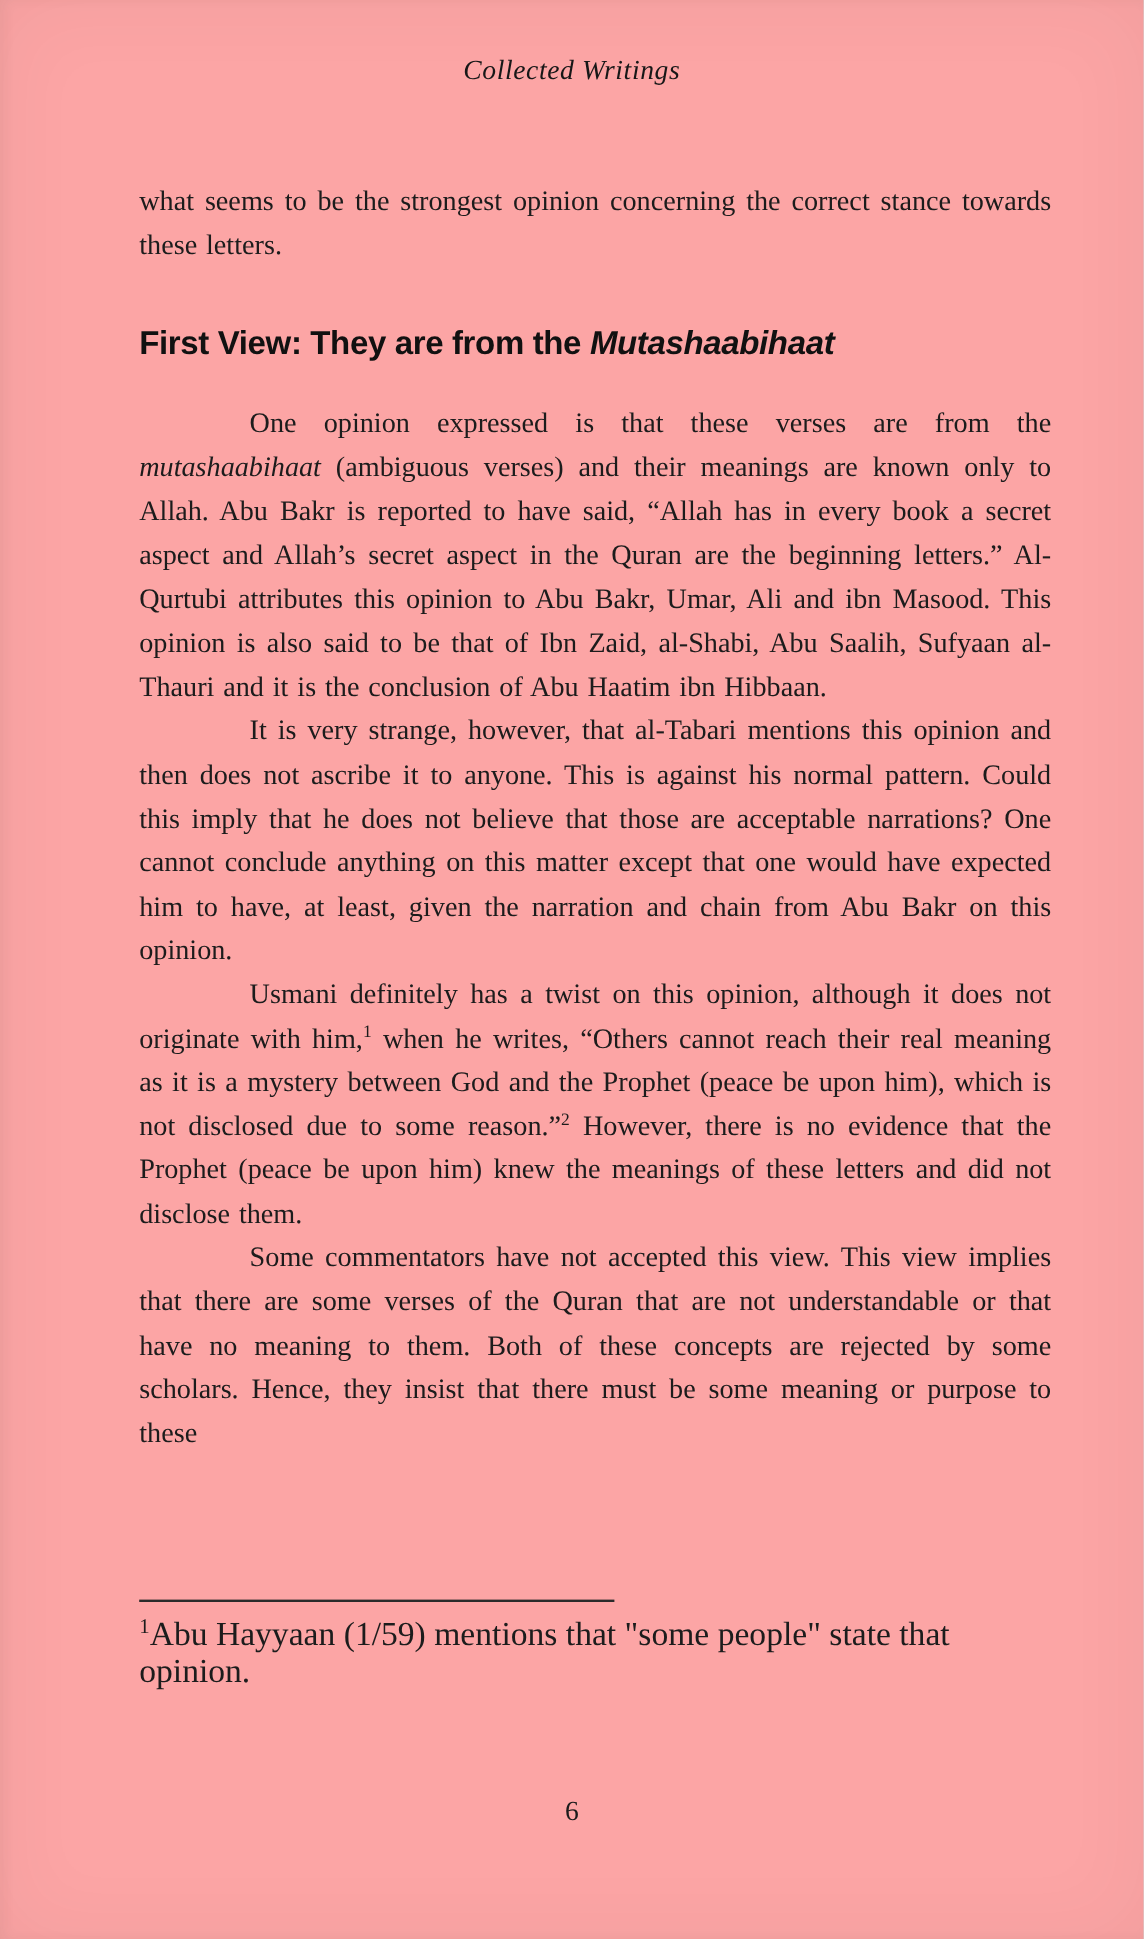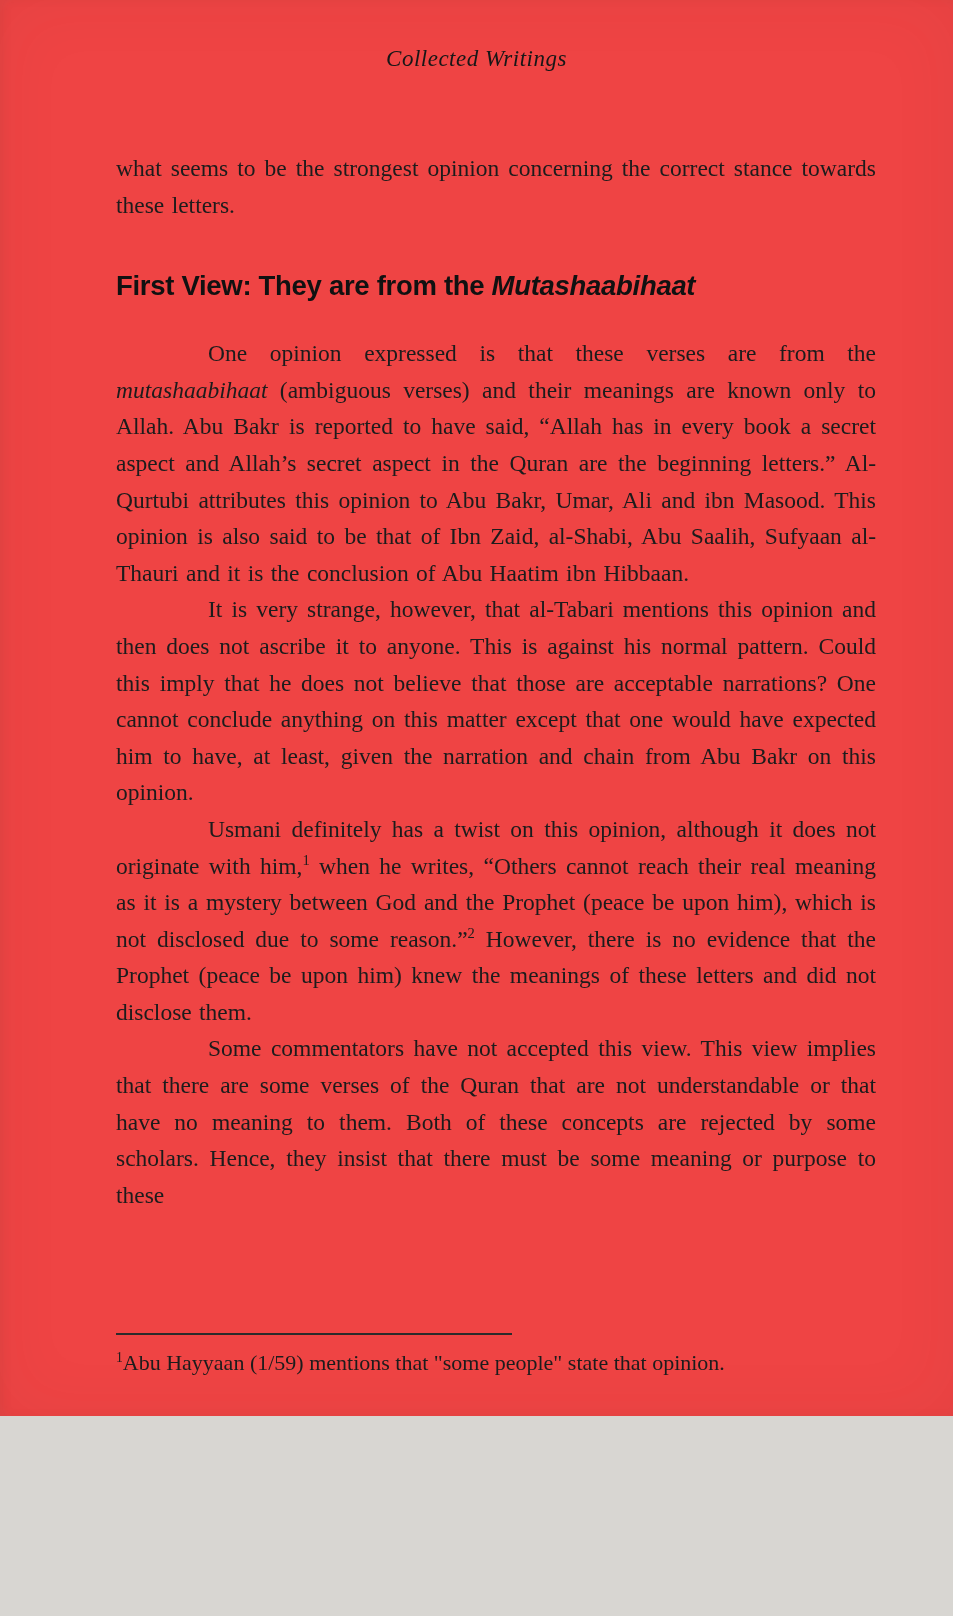--- a/index.html
+++ b/index.html
@@ -2,22 +2,22 @@
 <html><head>
 <meta charset="utf-8">
 <style>
   * { margin: 0; padding: 0; box-sizing: border-box; }
   html, body { background: #d8d6d2; }
   body { display: flex; justify-content: center; }
 
   .page {
     position: relative;
     width: 953px;
-    height: 1416px;
-    background: #ef4444;
+    height: 1616px;
+    background: #fca5a5;
     color: #1b1b1b;
     font-family: "Liberation Serif", serif;
     box-shadow: inset 0 0 70px rgba(60,55,45,0.06), inset 4px 0 10px rgba(60,55,45,0.05);
     overflow: hidden;
   }
 
   .running-header {
     position: absolute;
     top: 46px;
     left: 0; right: 0;
@@ -66,21 +66,21 @@
     top: 1333px;
     left: 116px;
     width: 760px;
   }
   .footnote-rule {
     width: 396px;
     border-top: 2px solid #2b2b2b;
     margin-bottom: 12px;
   }
   .footnote {
-    font-size: 22px;
+    font-size: 28px;
     line-height: 31px;
     color: #1c1c1c;
   }
 
   .page-number {
     position: absolute;
     top: 1497px;
     left: 0; right: 0;
     text-align: center;
     font-size: 23px;

